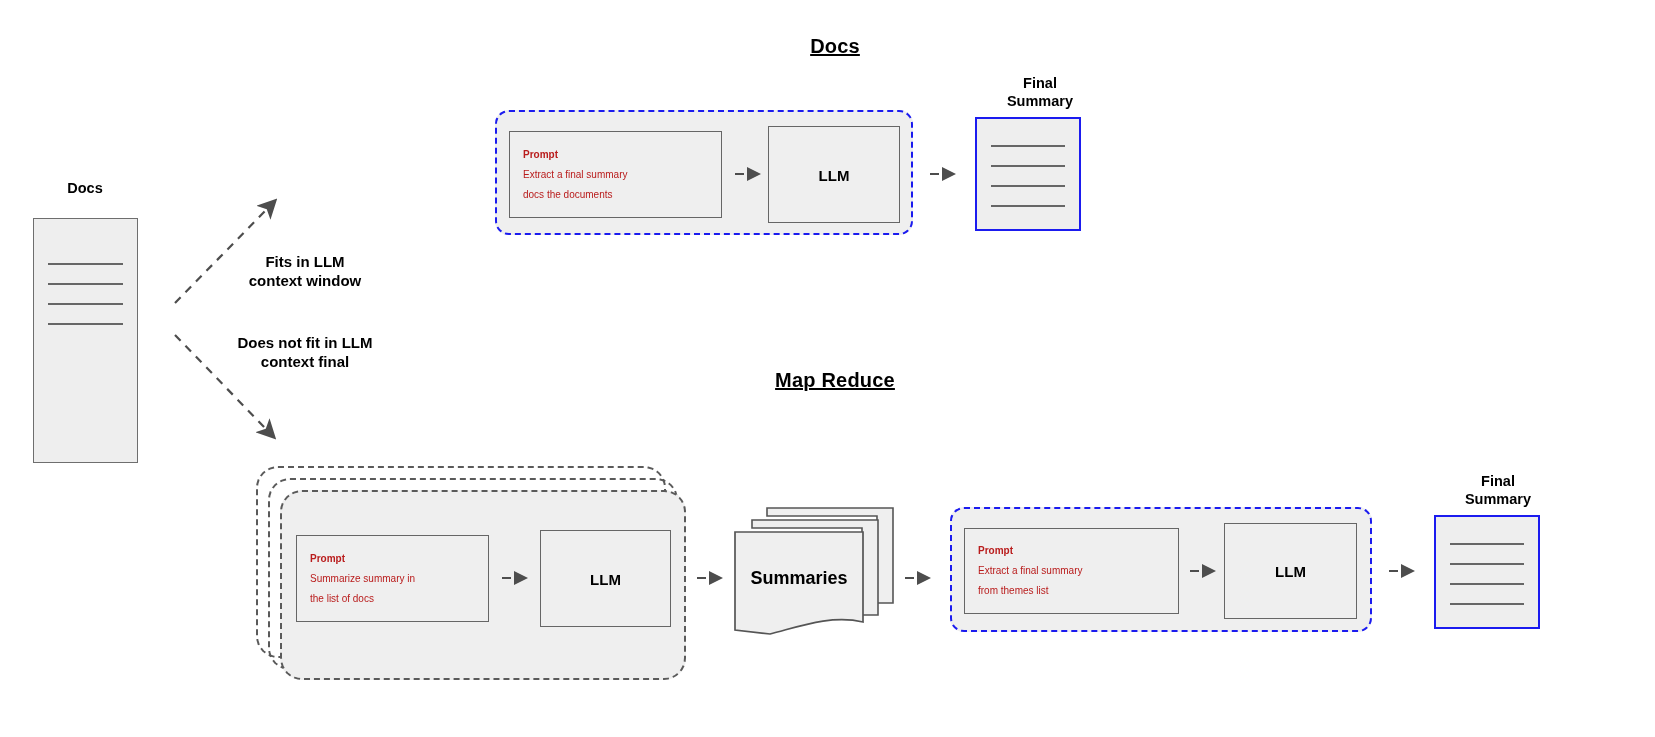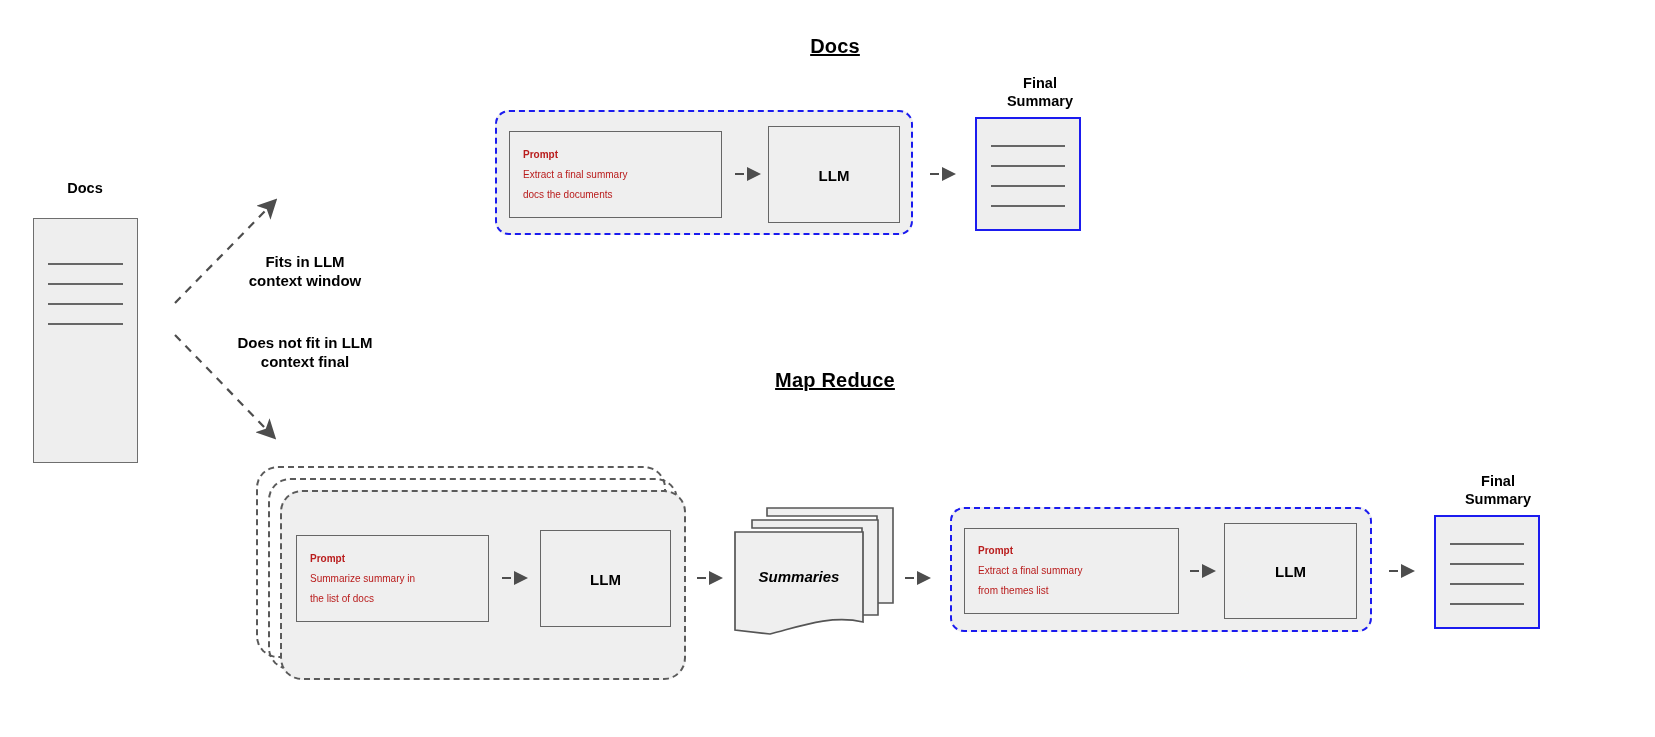--- a/index.html
+++ b/index.html
@@ -160,21 +160,21 @@
 
   <div class="abs plainbox" style="left:540px;top:530px;width:131px;height:97px;">
     <div class="llm-label">LLM</div>
   </div>
 
   <div class="abs arrow" style="left:697px;top:571px;width:30px;">
     <span class="stub"></span>
     <span class="head"></span>
   </div>
 
-  <div class="abs" style="left:735px;top:568px;width:128px;text-align:center;font-size:15px;font-weight:bold;color:#000;font-style:italic;">Summaries</div>
+  <div class="abs" style="left:735px;top:568px;width:128px;text-align:center;font-size:18px;font-weight:bold;color:#000;">Summaries</div>
 
   <div class="abs arrow" style="left:905px;top:571px;width:30px;">
     <span class="stub"></span>
     <span class="head"></span>
   </div>
 
   <div class="abs group-blue" style="left:950px;top:507px;width:422px;height:125px;"></div>
 
   <div class="abs plainbox" style="left:964px;top:528px;width:215px;height:86px;">
     <div class="prompt-inner">

